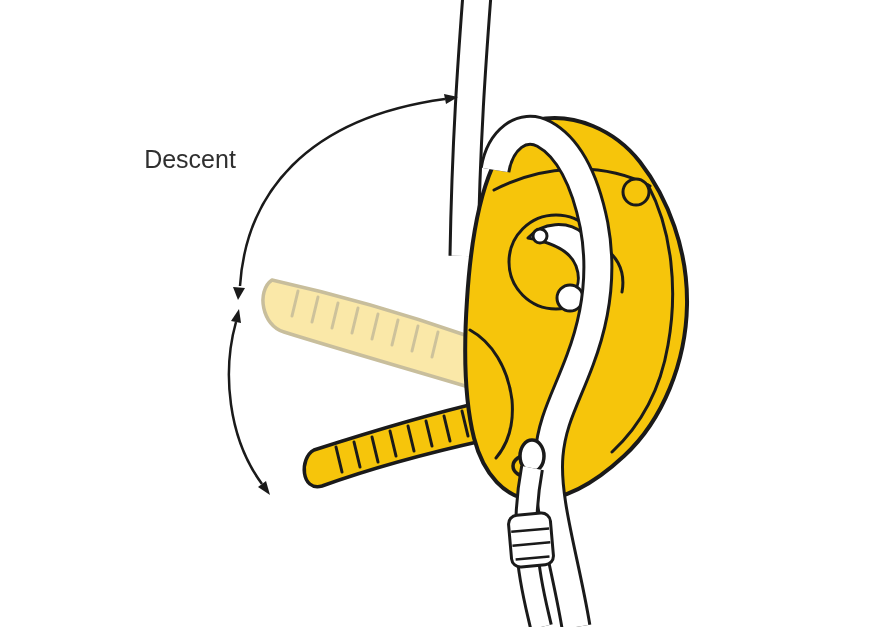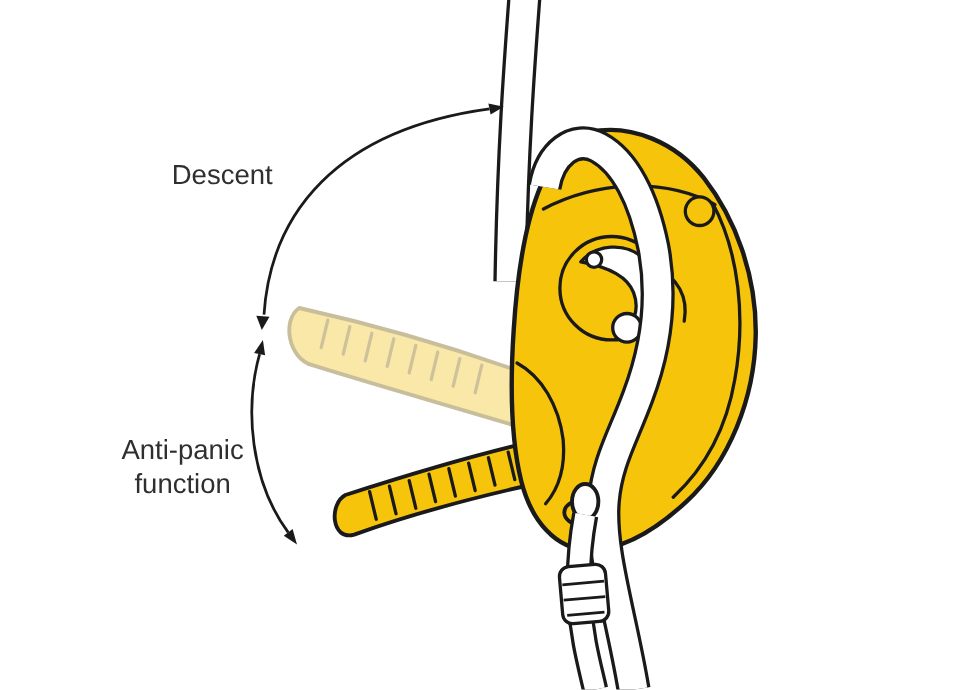--- a/index.html
+++ b/index.html
@@ -13,21 +13,21 @@
   }
   .stage svg { position: absolute; left: 0; top: 0; }
   .label {
     position: absolute;
     color: #2f2f2f;
     font-size: 25px;
     line-height: 31px;
     text-align: center;
     user-select: none;
   }
-  .label-descent { left: 122px; top: 144px; width: 160px; }
+  .label-descent { left: 110px; top: 144px; width: 160px; }
   .label-antipanic { left: 86px; top: 394px; width: 160px; }
 </style>
 </head>
 <body>
 
 <div class="stage">
 
   <svg width="875" height="627" viewBox="0 0 875 627">
 
     <g>
@@ -110,18 +110,14 @@
       <path d="M 236 322 C 222 372, 228 438, 262 484" fill="none" stroke="#1A1A1A" stroke-width="2.5"></path>
       <polygon points="239,309 241,323 231,321" fill="#1A1A1A"></polygon>
       <polygon points="270,495 258,487 266,481" fill="#1A1A1A"></polygon>
     </g>
   </svg>
 
   <div class="label label-descent">
     <span>Descent</span>
   </div>
 
-  <div class="label label-antipanic">
-    <span>Anti-panic</span><br>
-    <span>function</span>
-  </div>
 
 </div>
 
 </body></html>

